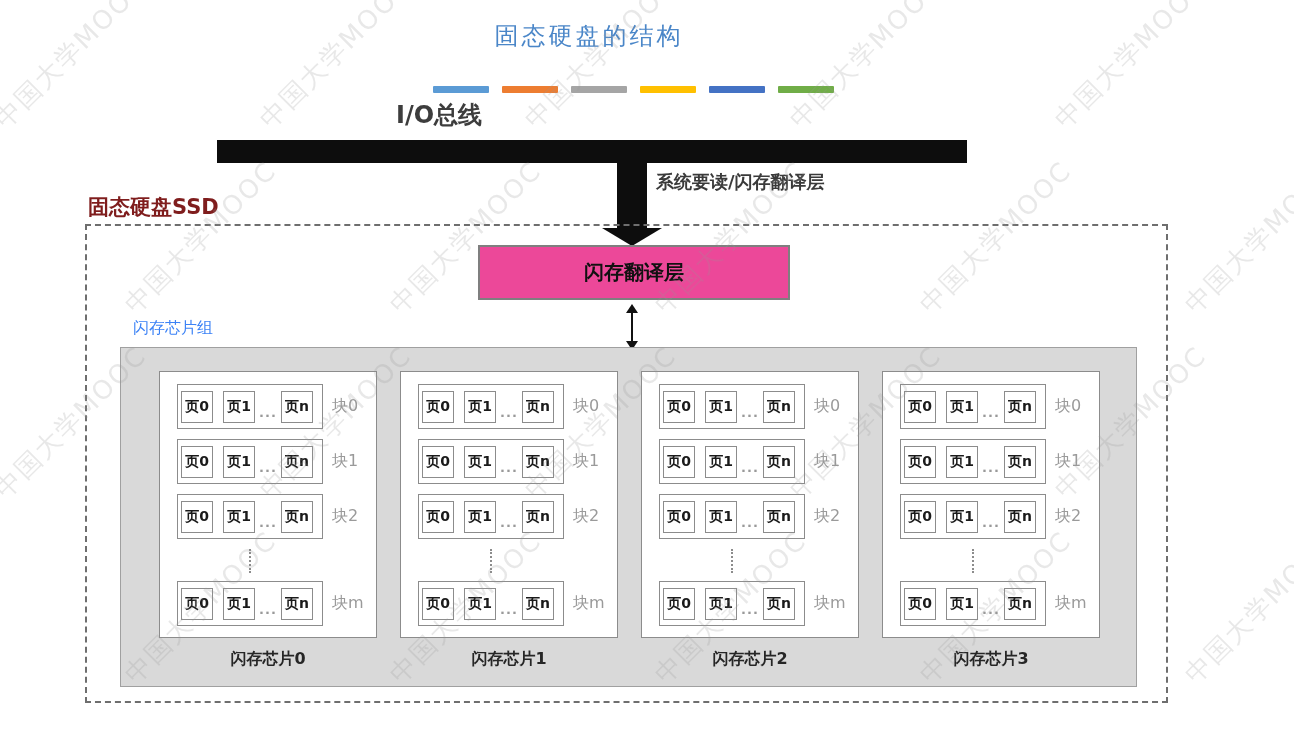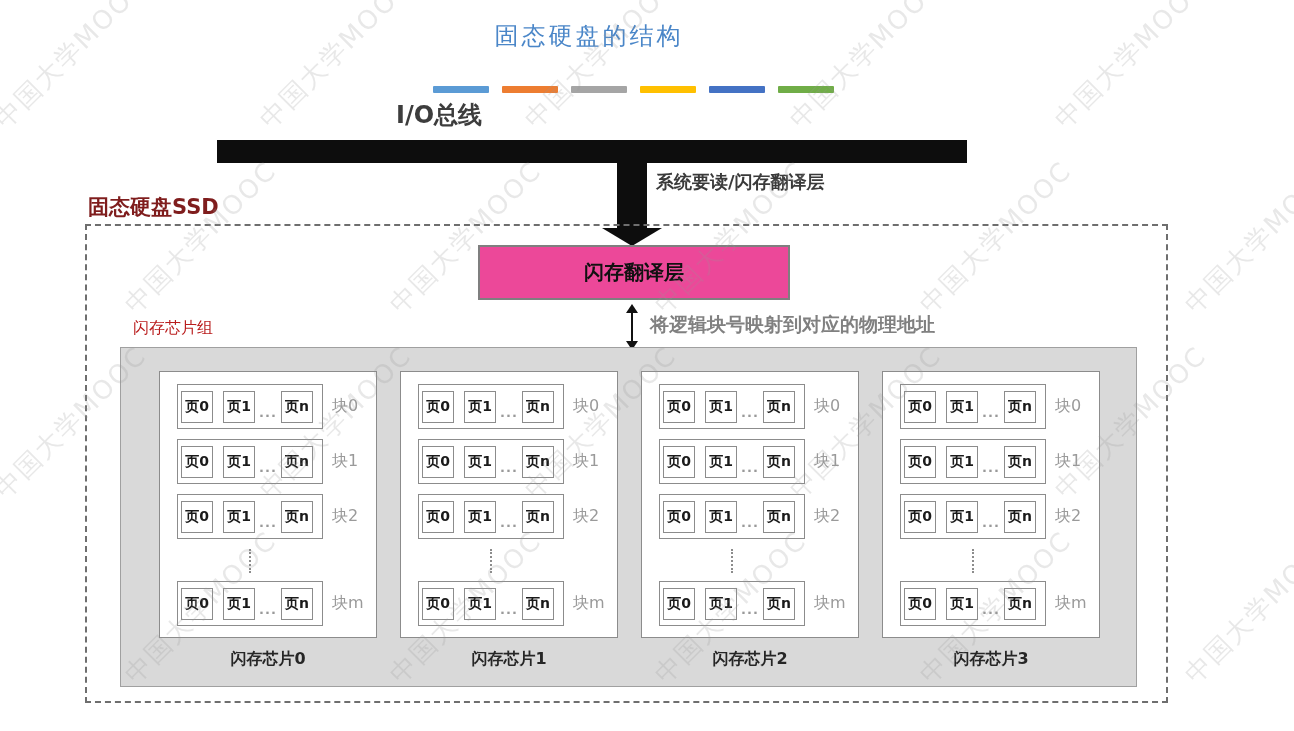--- a/index.html
+++ b/index.html
@@ -37,21 +37,21 @@
     font-size:20px;font-weight:bold;color:#111;}
   .v-arrow{left:626px;top:304px;width:12px;height:46px;display:flex;flex-direction:column;align-items:center;}
   .v-arrow .tri-up{width:0;height:0;border-left:6px solid transparent;border-right:6px solid transparent;
     border-bottom:9px solid #111;}
   .v-arrow .line{width:2px;flex:1;background:#111;}
   .v-arrow .tri-down{width:0;height:0;border-left:6px solid transparent;border-right:6px solid transparent;
     border-top:9px solid #111;}
   .mapping-note{left:650px;top:312px;font-size:19px;font-weight:bold;color:#808080;white-space:nowrap;}
 
   
-  .chip-group-label{left:133px;top:318px;font-size:16px;color:#b91c1c;}
+  .chip-group-label{left:133px;top:318px;font-size:16px;color:#3b82f6;}
   .chip-panel{left:120px;top:347px;width:1017px;height:340px;background:#D9D9D9;
     border:1px solid #a0a0a0;box-sizing:border-box;display:flex;justify-content:space-between;
     padding:23px 36px 0 38px;}
   .chip{width:218px;display:flex;flex-direction:column;align-items:center;}
   .chip-box{width:218px;height:267px;background:#fff;border:1px solid #8c8c8c;box-sizing:border-box;
     padding:12px 8px 0 17px;}
   .block-row{display:flex;align-items:center;margin-bottom:10px;}
   .block-rect{width:146px;height:45px;border:1px solid #8c8c8c;box-sizing:border-box;background:#fff;
     display:flex;align-items:center;padding-left:3px;}
   .page-cell{width:32px;height:32px;border:1px solid #8c8c8c;box-sizing:border-box;background:#fff;
@@ -96,21 +96,20 @@
   <div class="abs ssd-box content"></div>
 
   <div class="abs ftl-box content">
     <span>闪存翻译层</span>
   </div>
   <div class="abs v-arrow content">
     <div class="tri-up"></div>
     <div class="line"></div>
     <div class="tri-down"></div>
   </div>
-  <div class="abs mapping-note content">将逻辑块号映射到对应的物理地址</div>
 
   <div class="abs chip-group-label content">闪存芯片组</div>
   <div class="abs chip-panel content">
       <div class="chip">
         <div class="chip-box">
           <div class="block-row">
             <div class="block-rect">
               <span class="page-cell">页0</span>
               <span class="page-cell">页1</span>
               <span class="dots">...</span>

